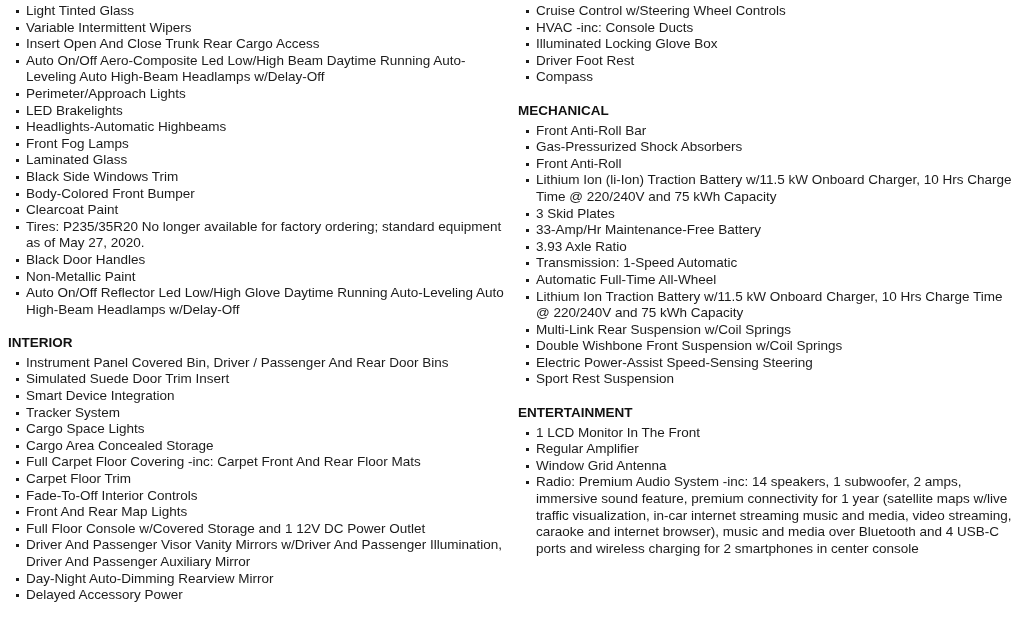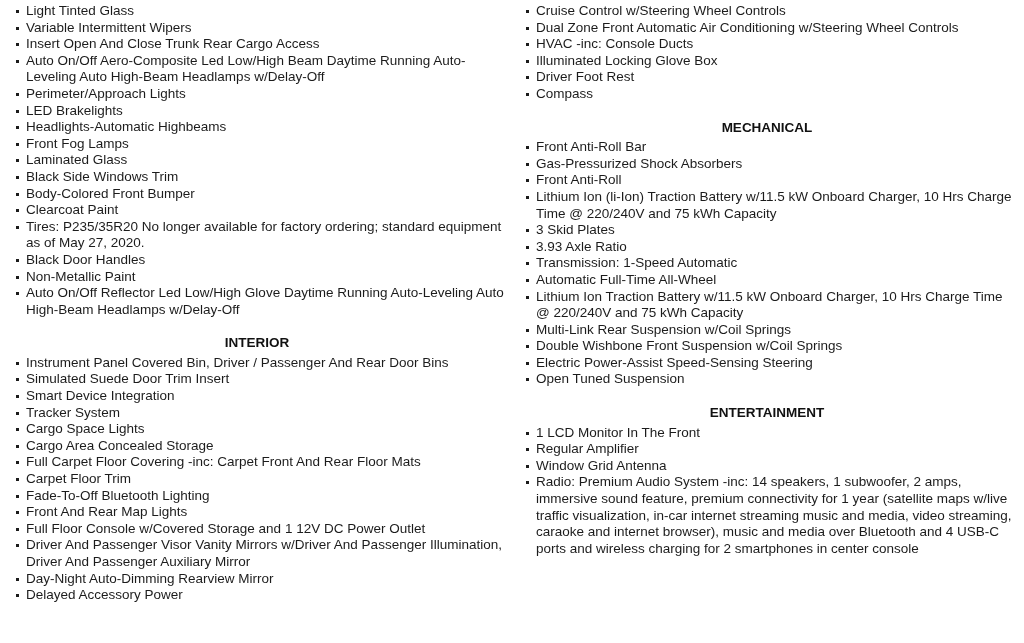--- a/index.html
+++ b/index.html
@@ -20,21 +20,20 @@
   }
   .col {
     width: 498px;
     flex: none;
   }
   .section-heading {
     font-weight: bold;
     color: #111111;
     margin: 17px 0 3px 0;
     line-height: 16.6px;
-    text-align: center;
   }
   ul.features {
     list-style: none;
   }
   li.feature {
     position: relative;
     padding-left: 18px;
     line-height: 16.6px;
   }
   li.feature::before {
@@ -73,52 +72,52 @@
       <div class="section-heading">INTERIOR</div>
       <ul class="features">
         <li class="feature">Instrument Panel Covered Bin, Driver / Passenger And Rear Door Bins</li>
         <li class="feature">Simulated Suede Door Trim Insert</li>
         <li class="feature">Smart Device Integration</li>
         <li class="feature">Tracker System</li>
         <li class="feature">Cargo Space Lights</li>
         <li class="feature">Cargo Area Concealed Storage</li>
         <li class="feature">Full Carpet Floor Covering -inc: Carpet Front And Rear Floor Mats</li>
         <li class="feature">Carpet Floor Trim</li>
-        <li class="feature">Fade-To-Off Bluetooth Lighting</li>
+        <li class="feature">Fade-To-Off Interior Controls</li>
         <li class="feature">Front And Rear Map Lights</li>
         <li class="feature">Full Floor Console w/Covered Storage and 1 12V DC Power Outlet</li>
         <li class="feature">Driver And Passenger Visor Vanity Mirrors w/Driver And Passenger Illumination, Driver And Passenger Auxiliary Mirror</li>
         <li class="feature">Day-Night Auto-Dimming Rearview Mirror</li>
         <li class="feature">Delayed Accessory Power</li>
       </ul>
     </div>
   <div class="col">
       <ul class="features">
         <li class="feature">Cruise Control w/Steering Wheel Controls</li>
-        <li class="feature">Dual Zone Front Automatic Air Conditioning w/Steering Wheel Controls</li>
         <li class="feature">HVAC -inc: Console Ducts</li>
         <li class="feature">Illuminated Locking Glove Box</li>
         <li class="feature">Driver Foot Rest</li>
         <li class="feature">Compass</li>
       </ul>
       <div class="section-heading">MECHANICAL</div>
       <ul class="features">
         <li class="feature">Front Anti-Roll Bar</li>
         <li class="feature">Gas-Pressurized Shock Absorbers</li>
         <li class="feature">Front Anti-Roll</li>
         <li class="feature">Lithium Ion (li-Ion) Traction Battery w/11.5 kW Onboard Charger, 10 Hrs Charge Time @ 220/240V and 75 kWh Capacity</li>
         <li class="feature">3 Skid Plates</li>
+        <li class="feature">33-Amp/Hr Maintenance-Free Battery</li>
         <li class="feature">3.93 Axle Ratio</li>
         <li class="feature">Transmission: 1-Speed Automatic</li>
         <li class="feature">Automatic Full-Time All-Wheel</li>
         <li class="feature">Lithium Ion Traction Battery w/11.5 kW Onboard Charger, 10 Hrs Charge Time @ 220/240V and 75 kWh Capacity</li>
         <li class="feature">Multi-Link Rear Suspension w/Coil Springs</li>
         <li class="feature">Double Wishbone Front Suspension w/Coil Springs</li>
         <li class="feature">Electric Power-Assist Speed-Sensing Steering</li>
-        <li class="feature">Open Tuned Suspension</li>
+        <li class="feature">Sport Rest Suspension</li>
       </ul>
       <div class="section-heading">ENTERTAINMENT</div>
       <ul class="features">
         <li class="feature">1 LCD Monitor In The Front</li>
         <li class="feature">Regular Amplifier</li>
         <li class="feature">Window Grid Antenna</li>
         <li class="feature">Radio: Premium Audio System -inc: 14 speakers, 1 subwoofer, 2 amps, immersive sound feature, premium connectivity for 1 year (satellite maps w/live traffic visualization, in-car internet streaming music and media, video streaming, caraoke and internet browser), music and media over Bluetooth and 4 USB-C ports and wireless charging for 2 smartphones in center console</li>
       </ul>
     </div>
 </div>

